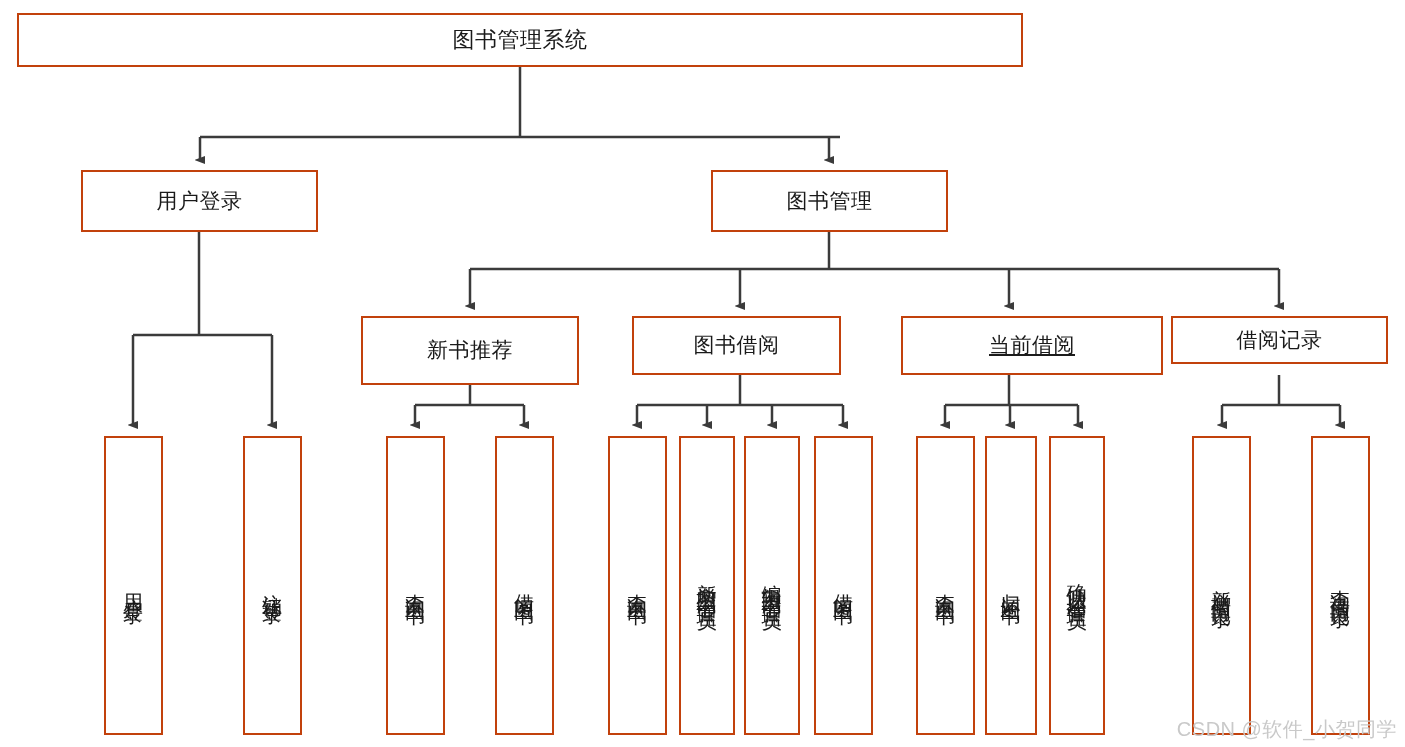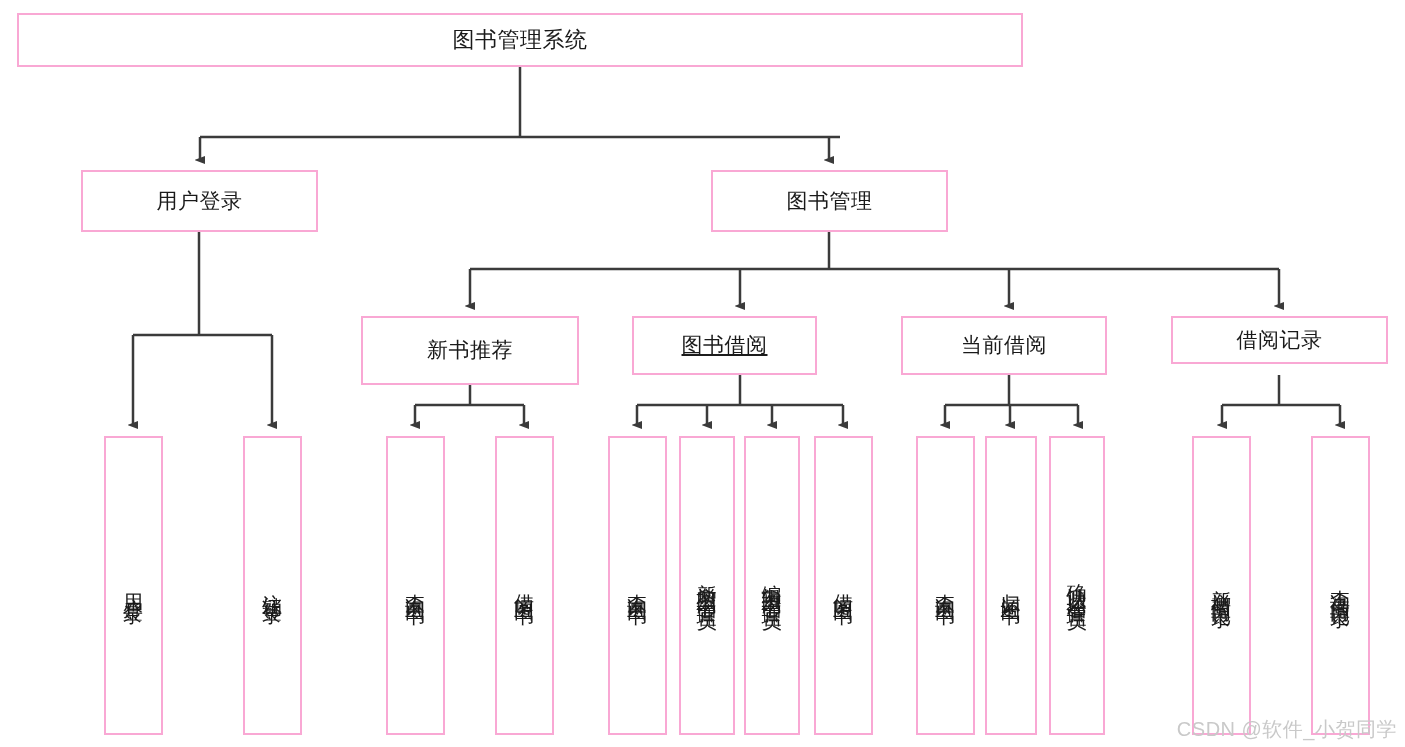--- a/index.html
+++ b/index.html
@@ -21,21 +21,21 @@
     position: absolute;
     left: 0;
     top: 0;
     width: 1405px;
     height: 747px;
     pointer-events: none;
   }
   .node {
     position: absolute;
     box-sizing: border-box;
-    border: 2px solid #f9a8d4;
+    border: 2px solid #c2410c;
     background: #ffffff;
     display: flex;
     align-items: center;
     justify-content: center;
     color: #1c1c1c;
   }
   .node-label {
     font-size: 21px;
     letter-spacing: 0.5px;
     line-height: 1.15;
@@ -131,25 +131,25 @@
   </div>
 
   <div class="node" style="left:711px; top:170px; width:237px; height:62px;">
     <span class="node-label">图书管理</span>
   </div>
 
   <div class="node" style="left:361px; top:316px; width:218px; height:69px;">
     <span class="node-label">新书推荐</span>
   </div>
 
-  <div class="node" style="left:632px; top:316px; width:185px; height:59px;text-decoration:underline;">
+  <div class="node" style="left:632px; top:316px; width:209px; height:59px;">
     <span class="node-label">图书借阅</span>
   </div>
 
-  <div class="node" style="left:901px; top:316px; width:206px; height:59px;">
+  <div class="node" style="left:901px; top:316px; width:262px; height:59px;text-decoration:underline;">
     <span class="node-label">当前借阅</span>
   </div>
 
   <div class="node" style="left:1171px; top:316px; width:217px; height:48px;">
     <span class="node-label">借阅记录</span>
   </div>
 
   <div class="node leaf" style="left:104px; top:436px; width:59px; height:299px;">
     <span class="node-label">用户登录</span>
   </div>

